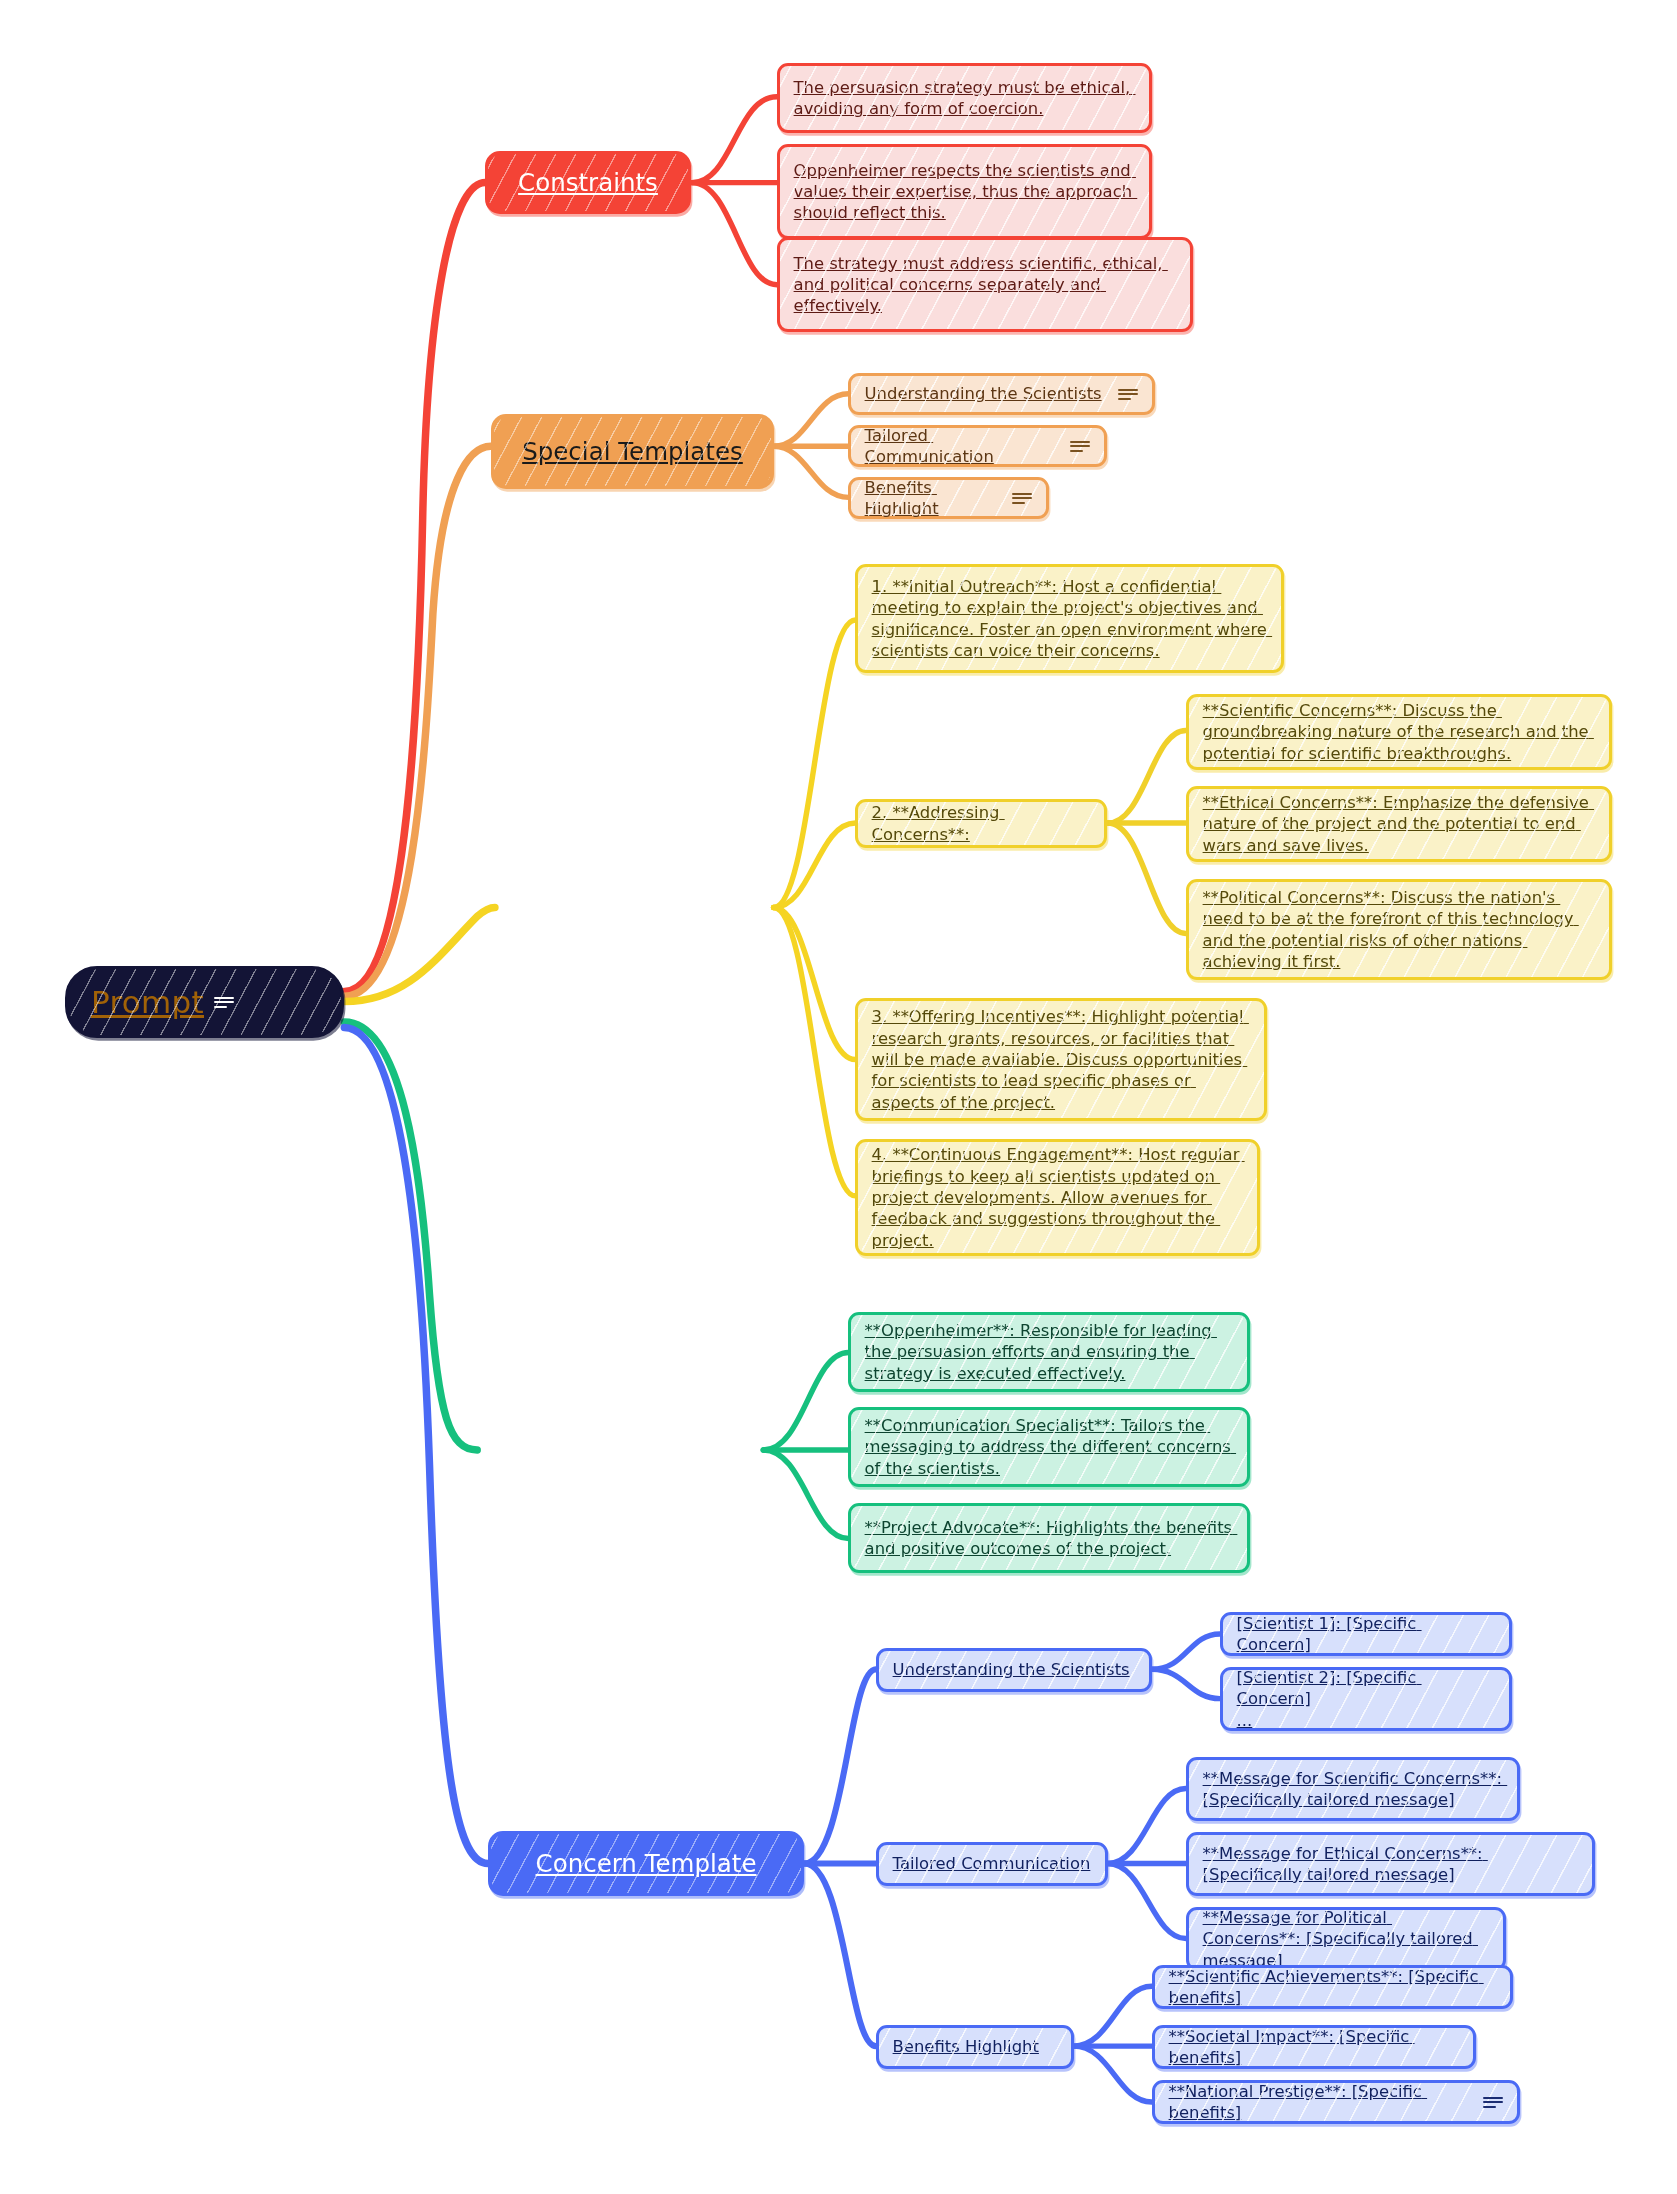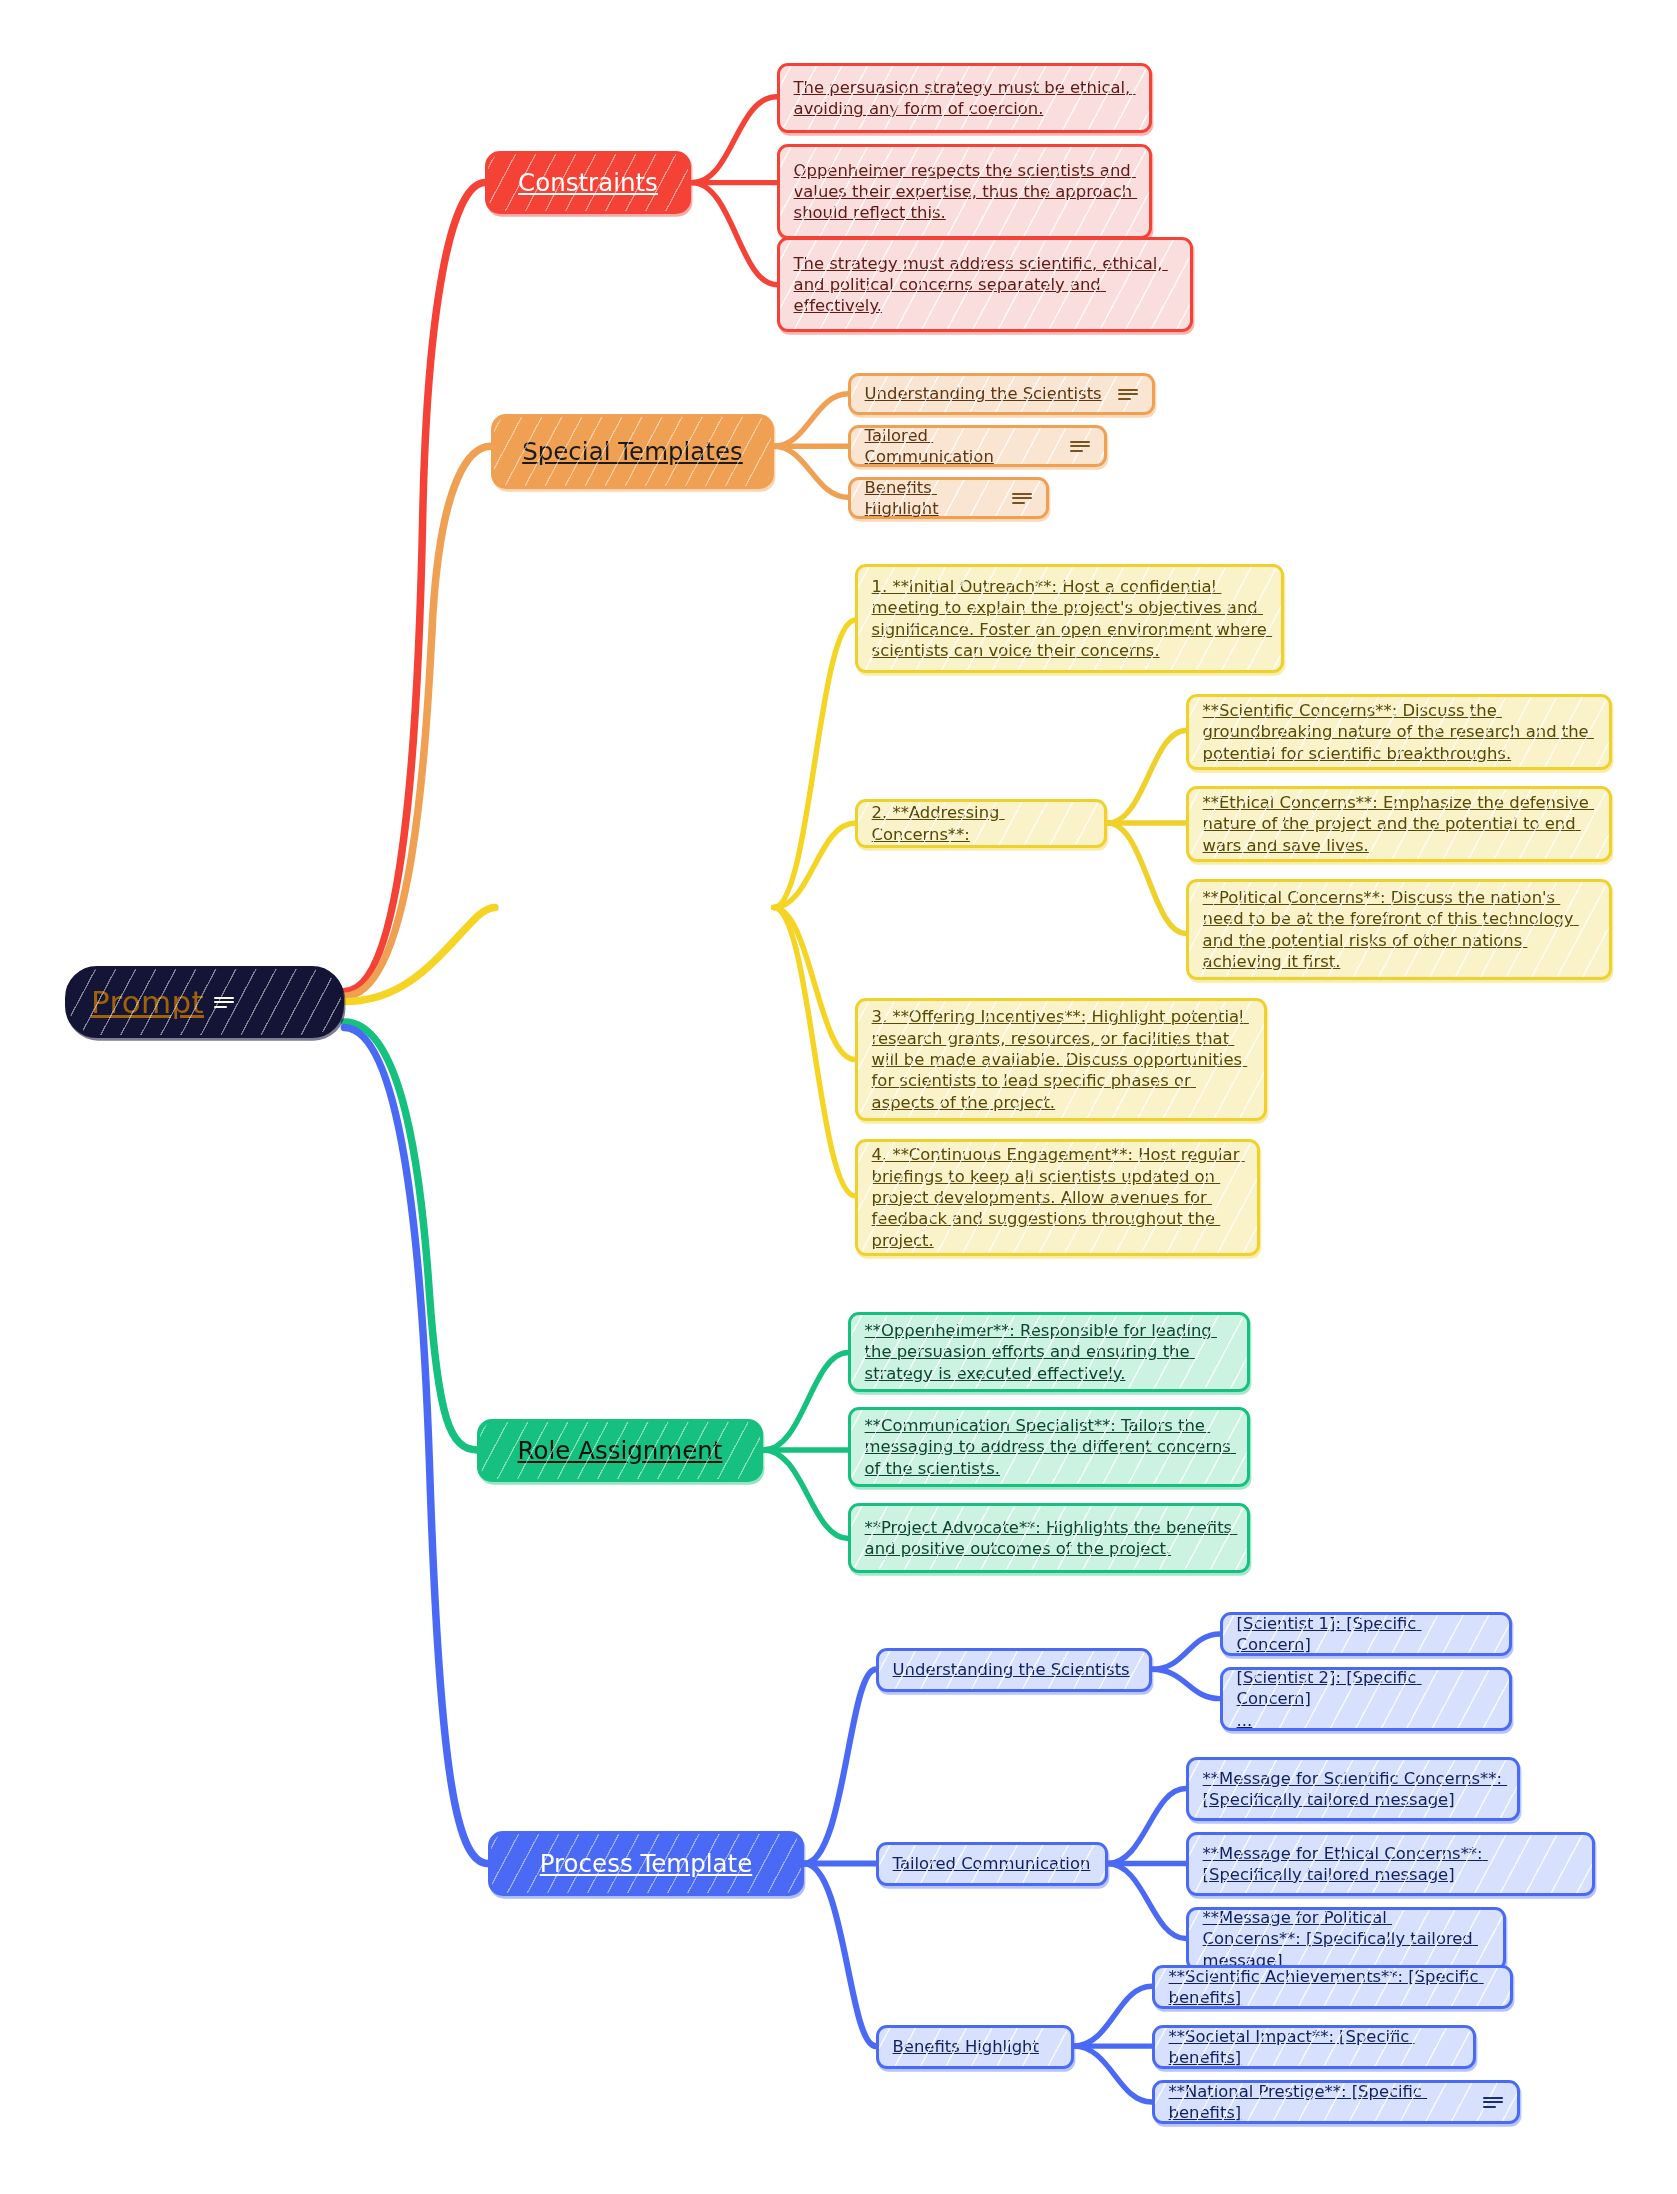--- a/index.html
+++ b/index.html
@@ -293,43 +293,39 @@
   <div class="node leaf yellow" style="left:855px; top:998px; width:412px; height:123px;">
     <span class="hatch light"></span>
     <span class="label">3. **Offering Incentives**: Highlight potential research grants, resources, or facilities that will be made available. Discuss opportunities for scientists to lead specific phases or aspects of the project.</span>
   </div>
 
   <div class="node leaf yellow" style="left:855px; top:1139px; width:405px; height:117px;">
     <span class="hatch light"></span>
     <span class="label">4. **Continuous Engagement**: Host regular briefings to keep all scientists updated on project developments. Allow avenues for feedback and suggestions throughout the project.</span>
   </div>
 
-  <div class="node lvl1 green" style="left:477px; top:1419px; width:286px; height:63px; border-width:3.4px;">
-    <span class="hatch"></span>
-    <span class="label">Role Assignment</span>
-  </div>
 
   <div class="node leaf green" style="left:848px; top:1312px; width:402px; height:80px;">
     <span class="hatch light"></span>
     <span class="label">**Oppenheimer**: Responsible for leading the persuasion efforts and ensuring the strategy is executed effectively.</span>
   </div>
 
   <div class="node leaf green" style="left:848px; top:1407px; width:402px; height:80px;">
     <span class="hatch light"></span>
     <span class="label">**Communication Specialist**: Tailors the messaging to address the different concerns of the scientists.</span>
   </div>
 
   <div class="node leaf green" style="left:848px; top:1503px; width:402px; height:70px;">
     <span class="hatch light"></span>
     <span class="label">**Project Advocate**: Highlights the benefits and positive outcomes of the project.</span>
   </div>
 
   <div class="node lvl1 blue" style="left:488px; top:1831px; width:316px; height:65px; border-width:3.4px;">
     <span class="hatch"></span>
-    <span class="label">Process Template</span>
+    <span class="label">Concern Template</span>
   </div>
 
   <div class="node leaf blue" style="left:876px; top:1648px; width:276px; height:44px;">
     <span class="hatch light"></span>
     <span class="label">Understanding the Scientists</span>
   </div>
 
   <div class="node leaf blue" style="left:1220px; top:1612px; width:292px; height:44px;">
     <span class="hatch light"></span>
     <span class="label">[Scientist 1]: [Specific Concern]</span>

